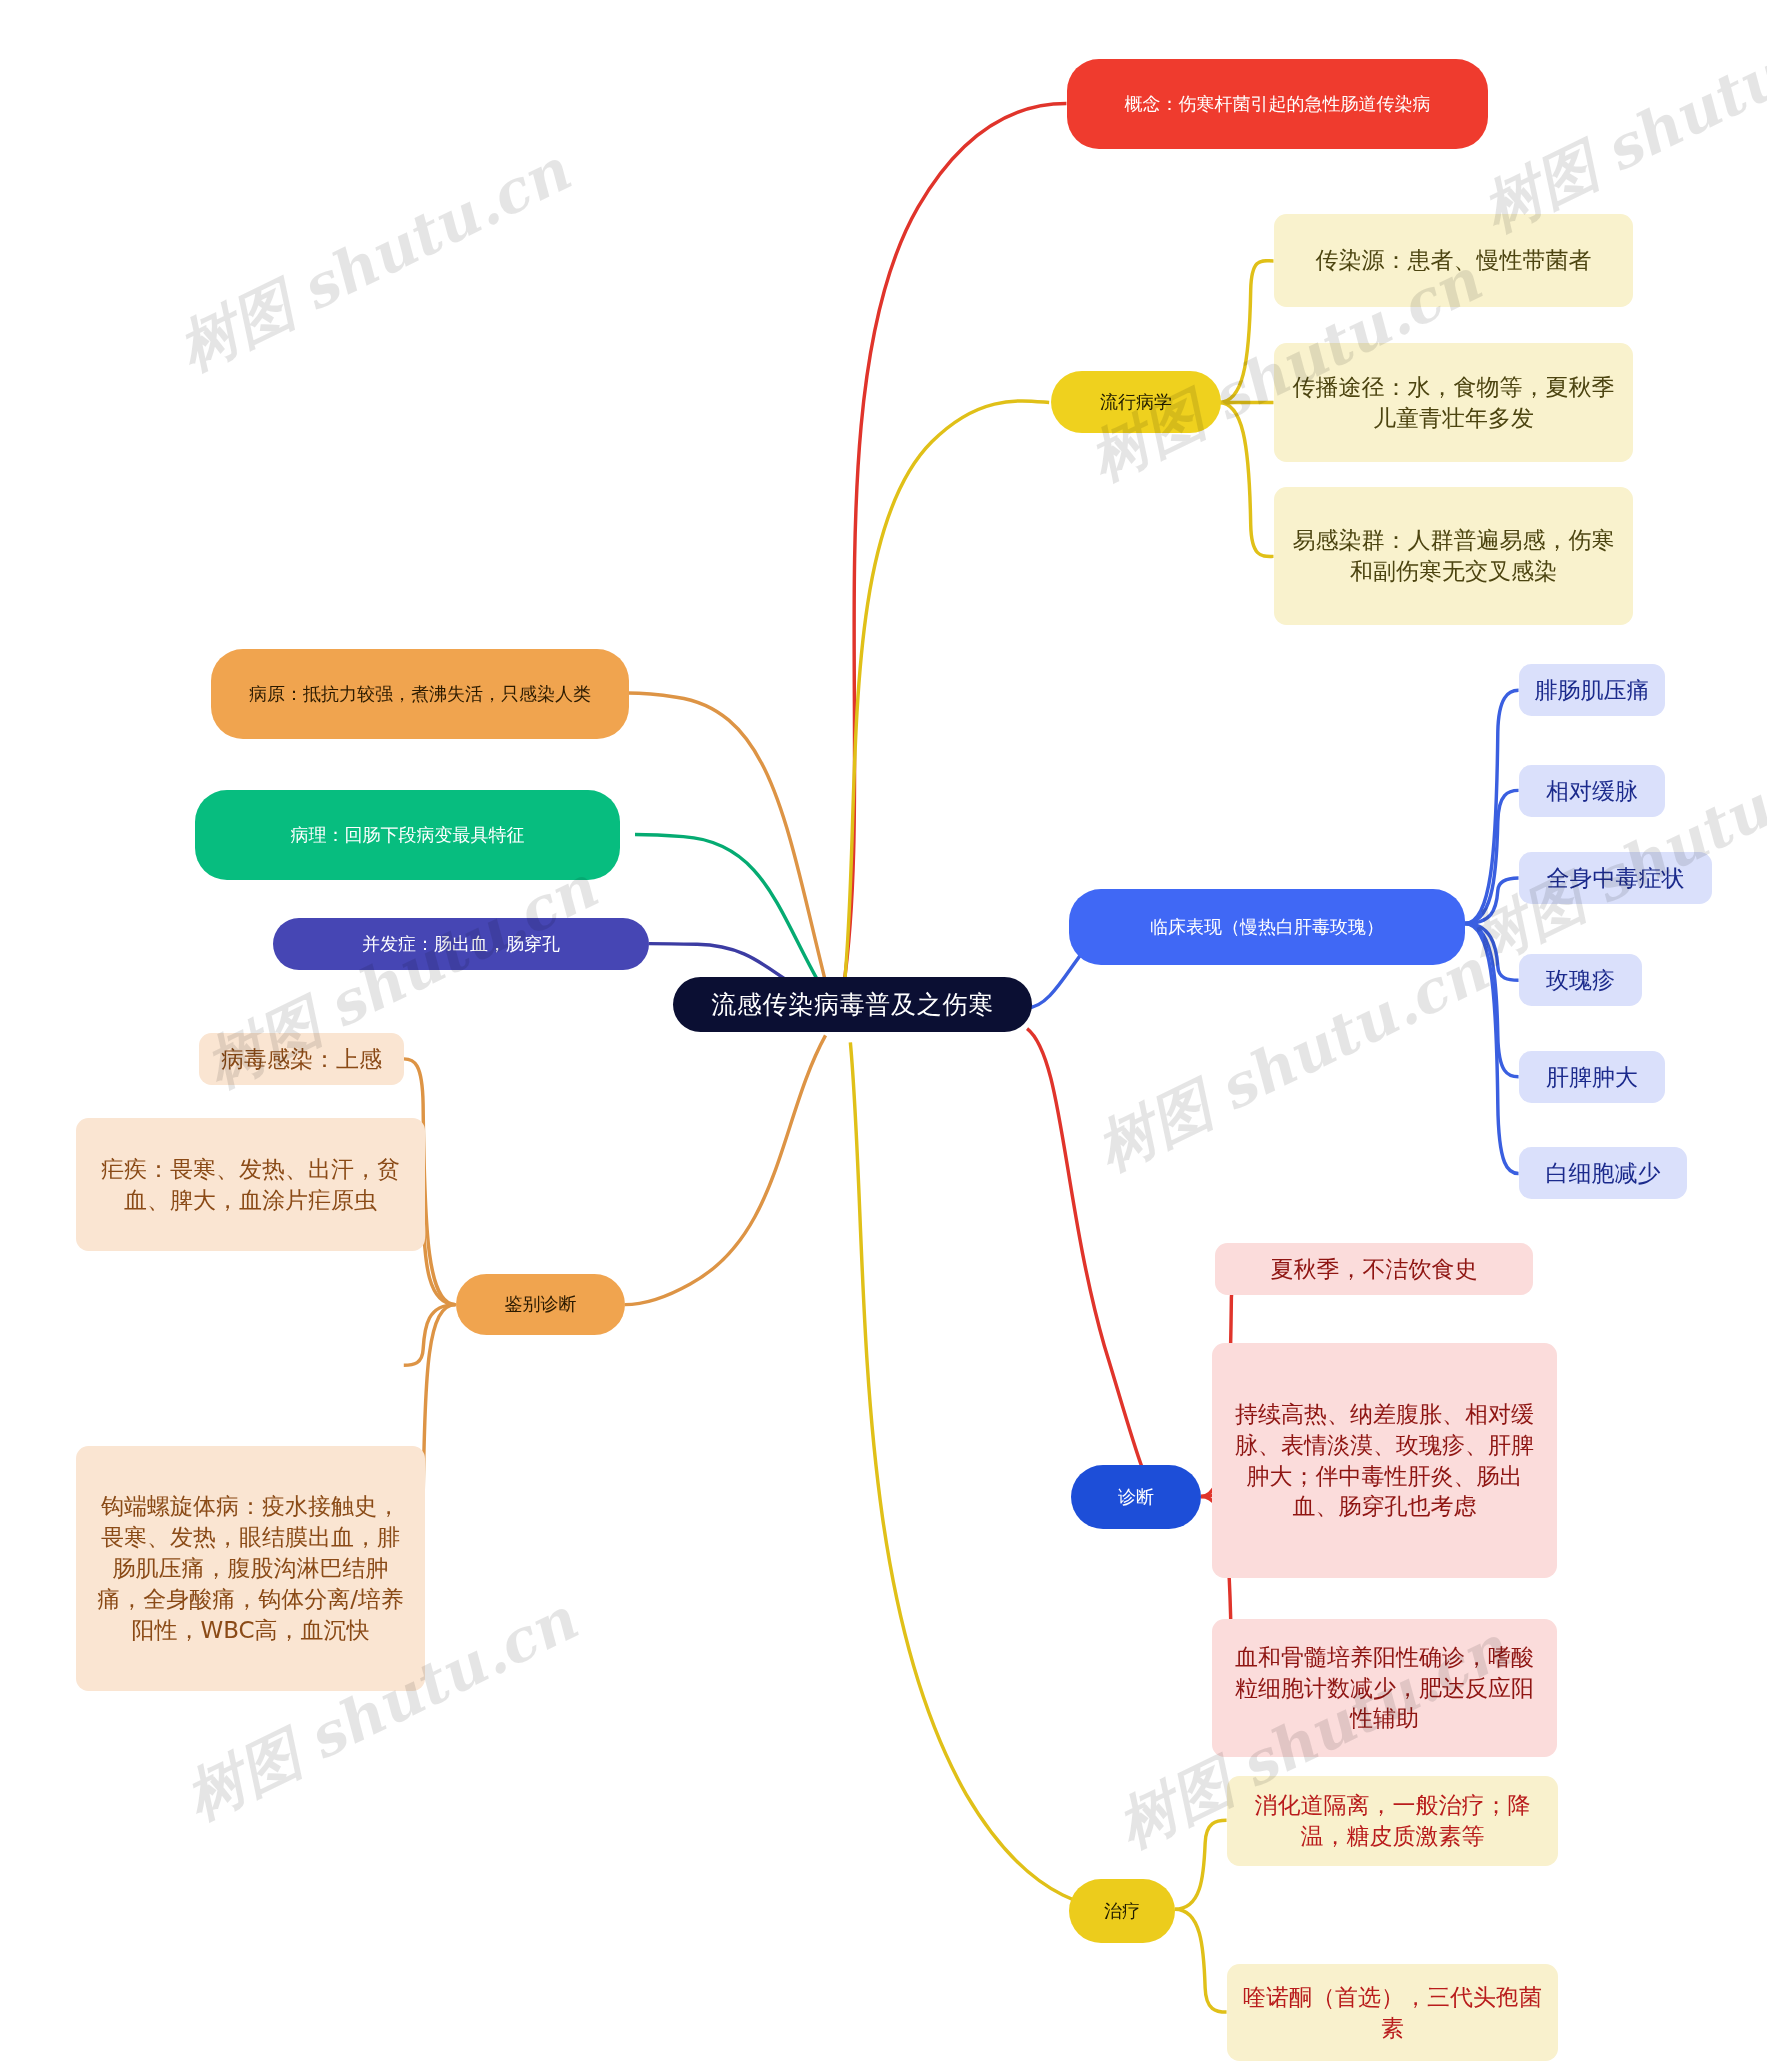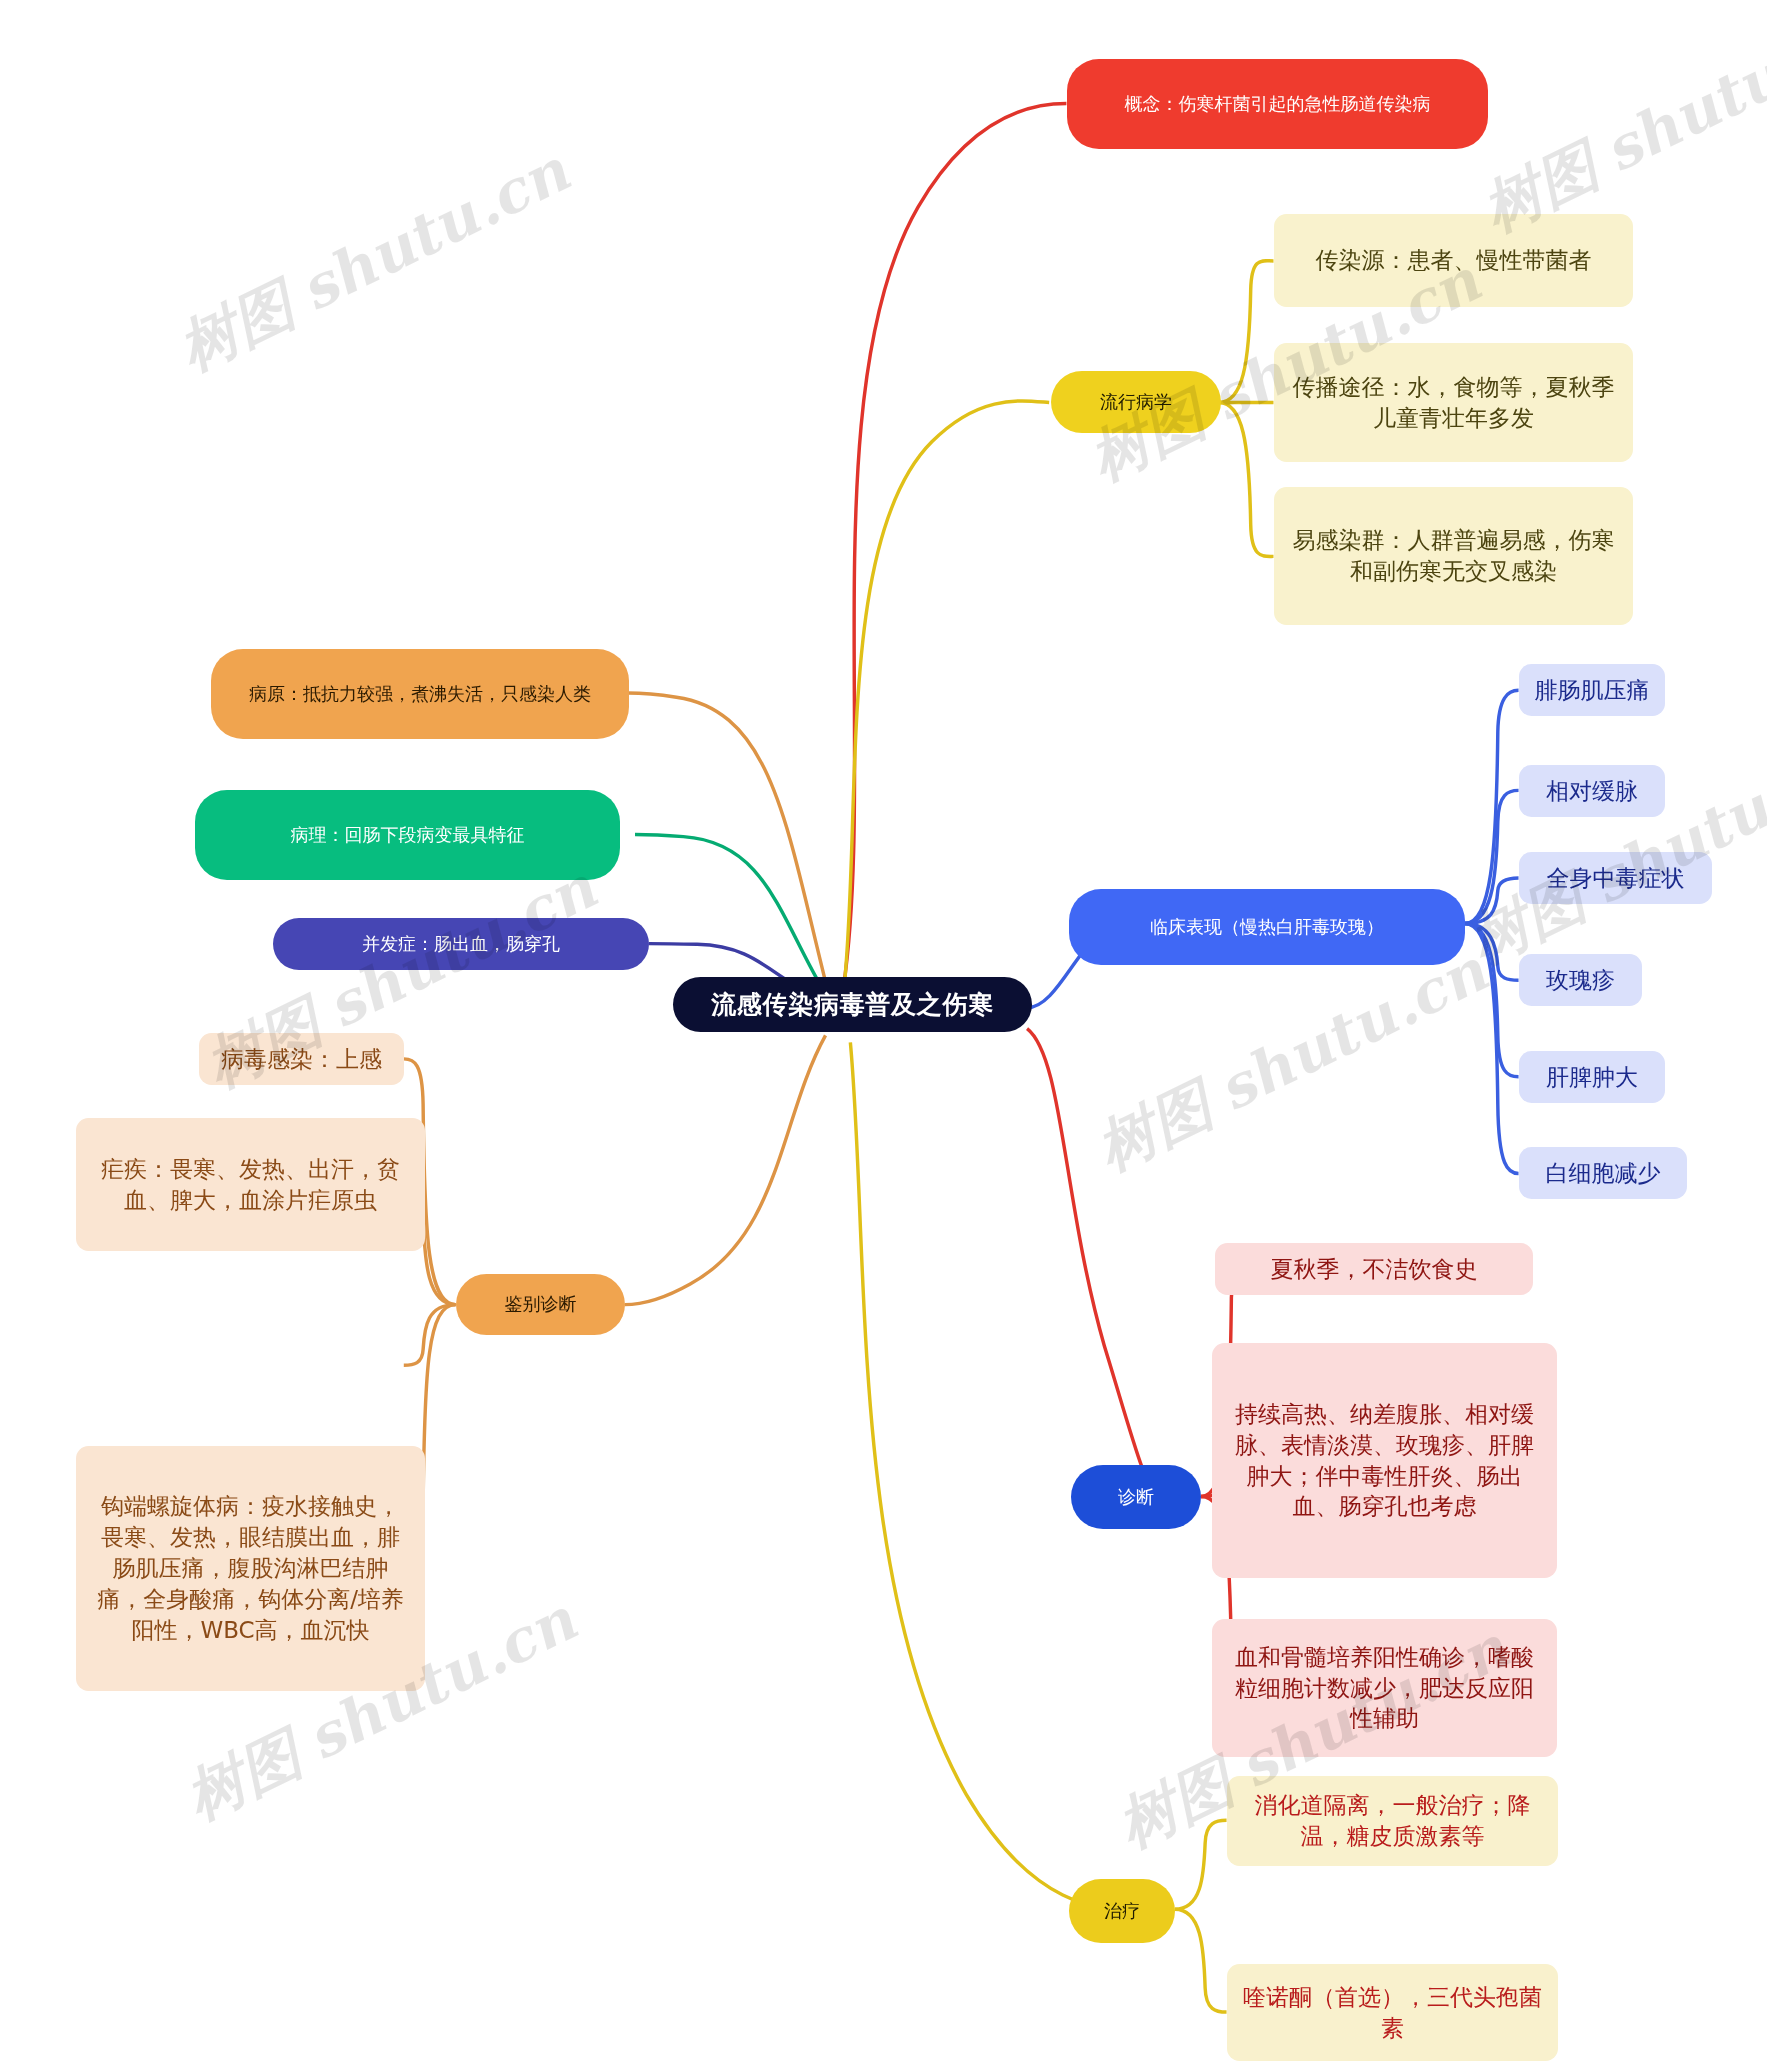--- a/index.html
+++ b/index.html
@@ -55,21 +55,21 @@
     padding: 9.7px 15px;
     white-space: pre-wrap;
     word-break: break-all;
   }
   
   .root {
     background: #0b0f33;
     color: #ffffff;
     border-radius: 30px;
     font-size: 25px;
-    font-weight: 700;
+    font-weight: 400;
     letter-spacing: 0.7px;
   }
   
   .pill {
     border-radius: 32px;
     font-size: 18px;
     font-weight: 500;
   }
   .pill-red    { background: #ef3b2e; color: #ffffff; }
   .pill-yellow { background: #efd11e; color: #201c00; }

